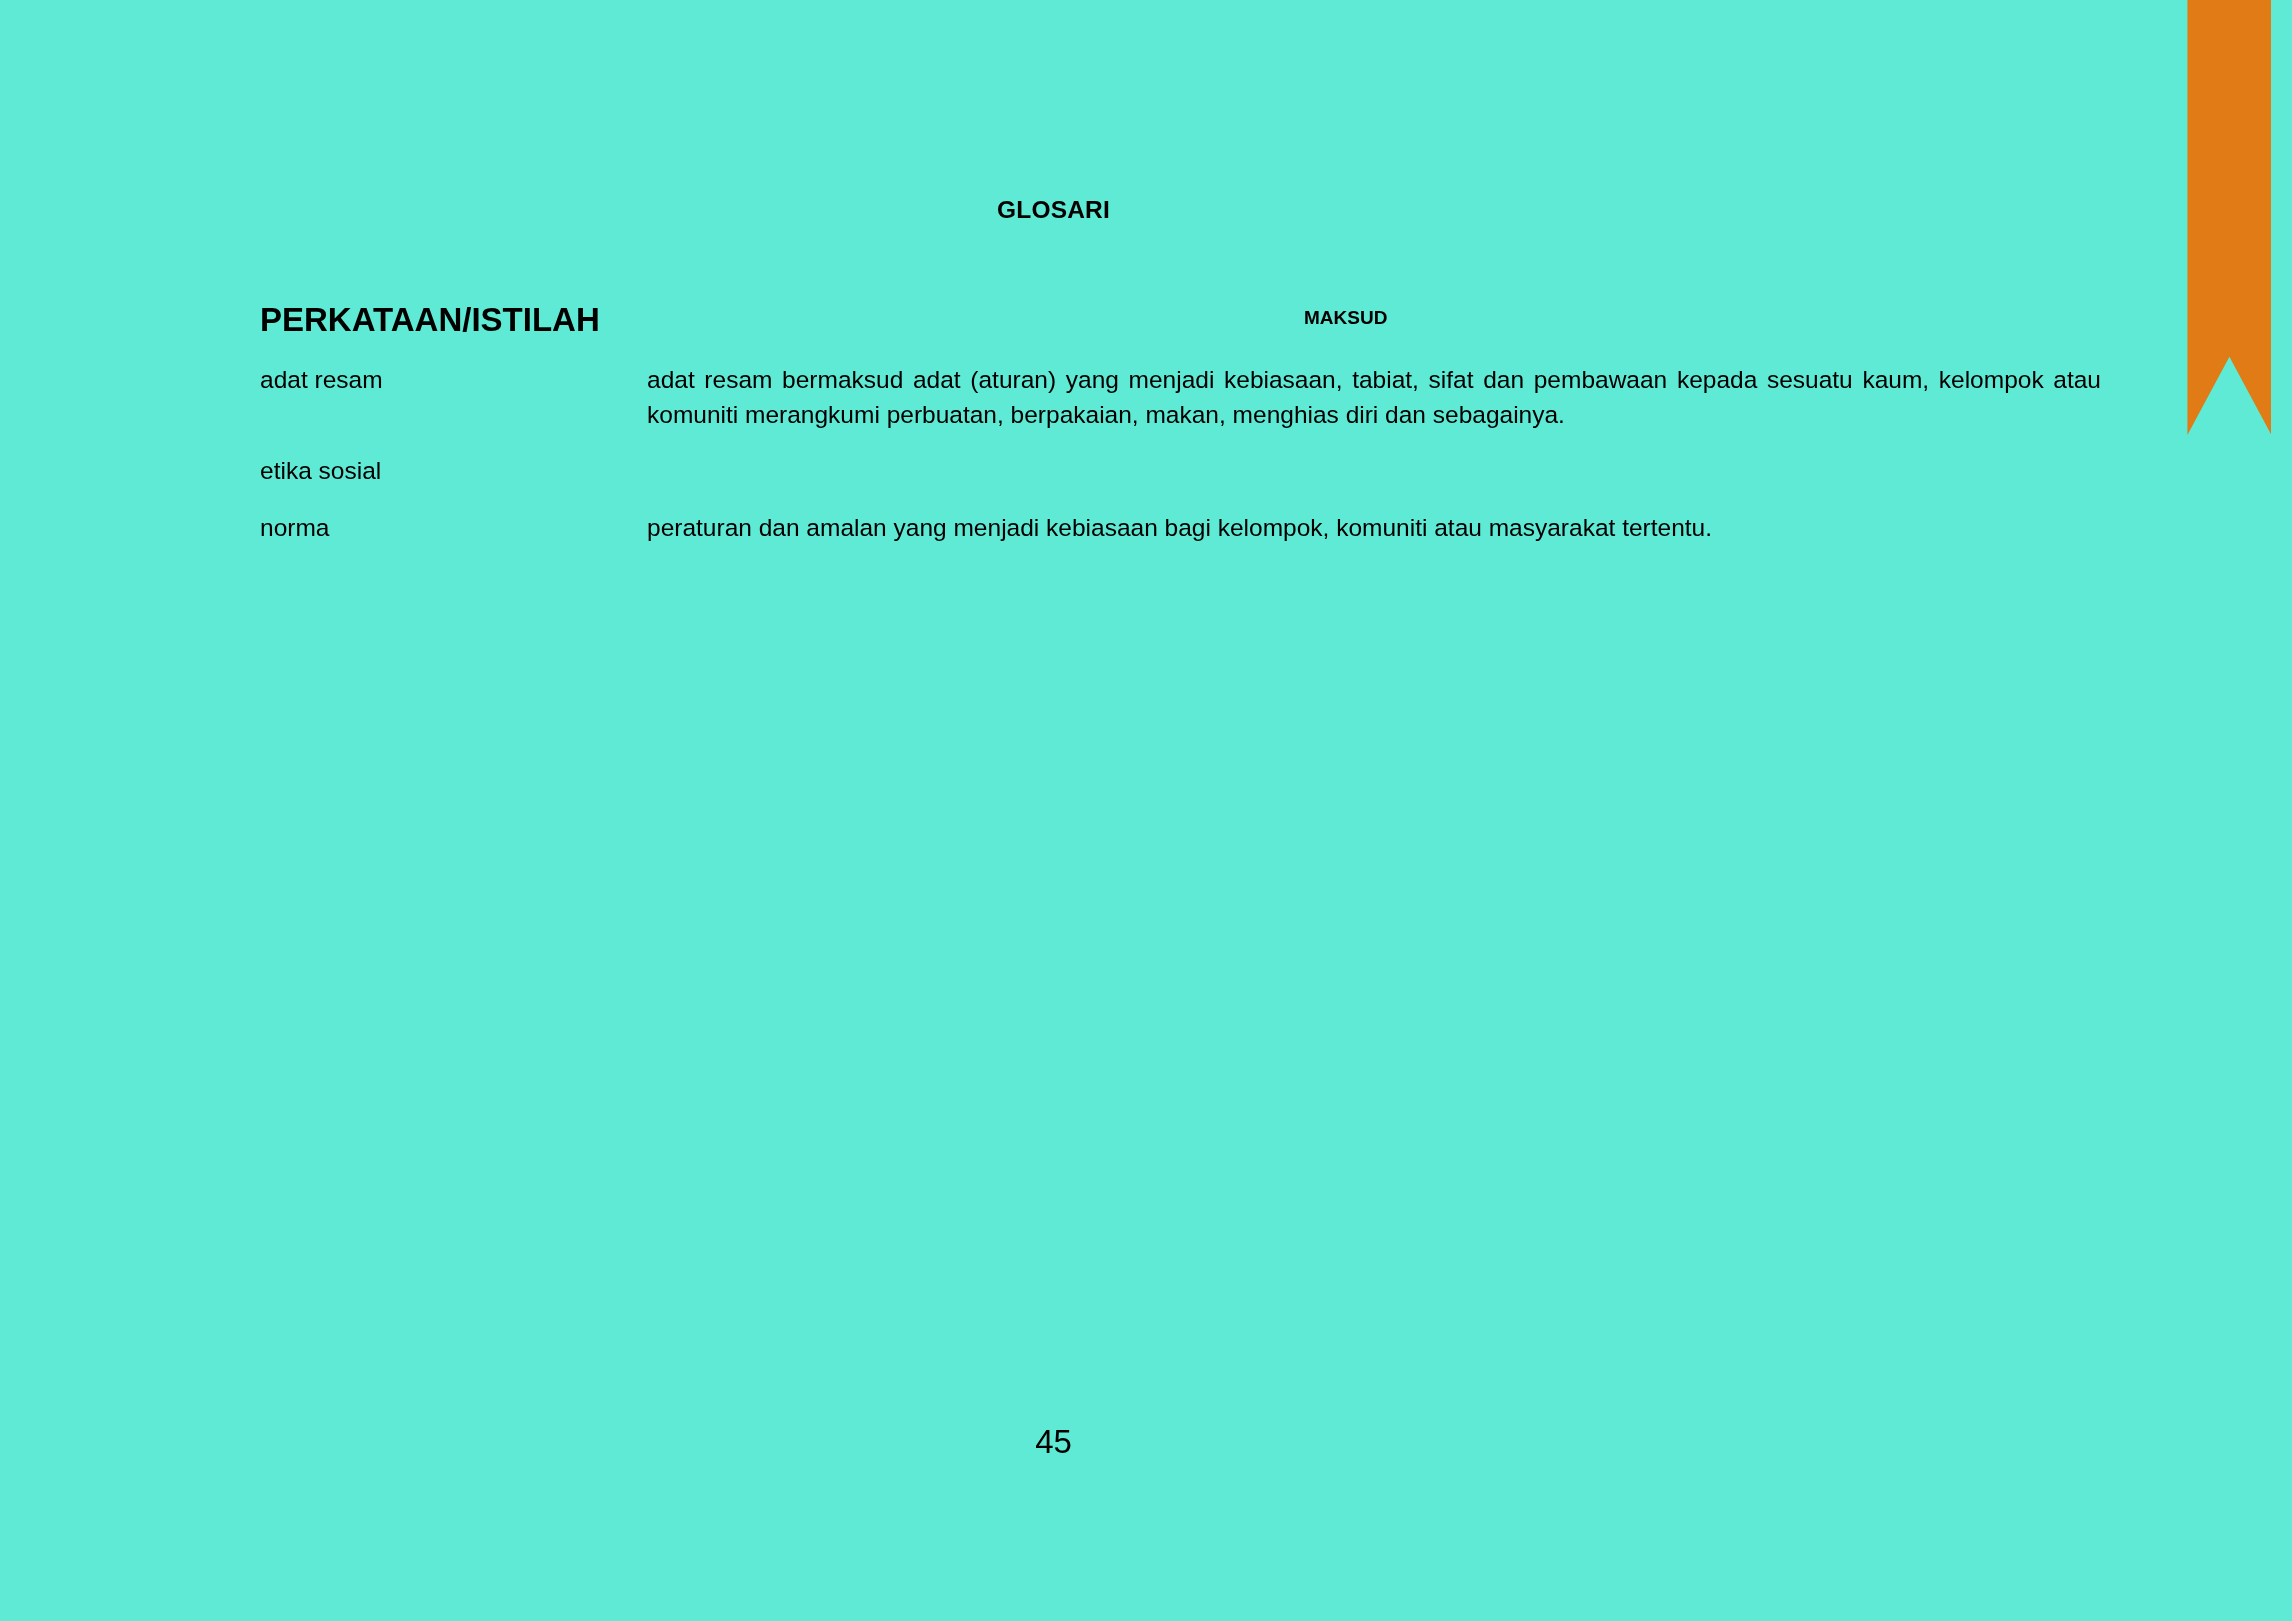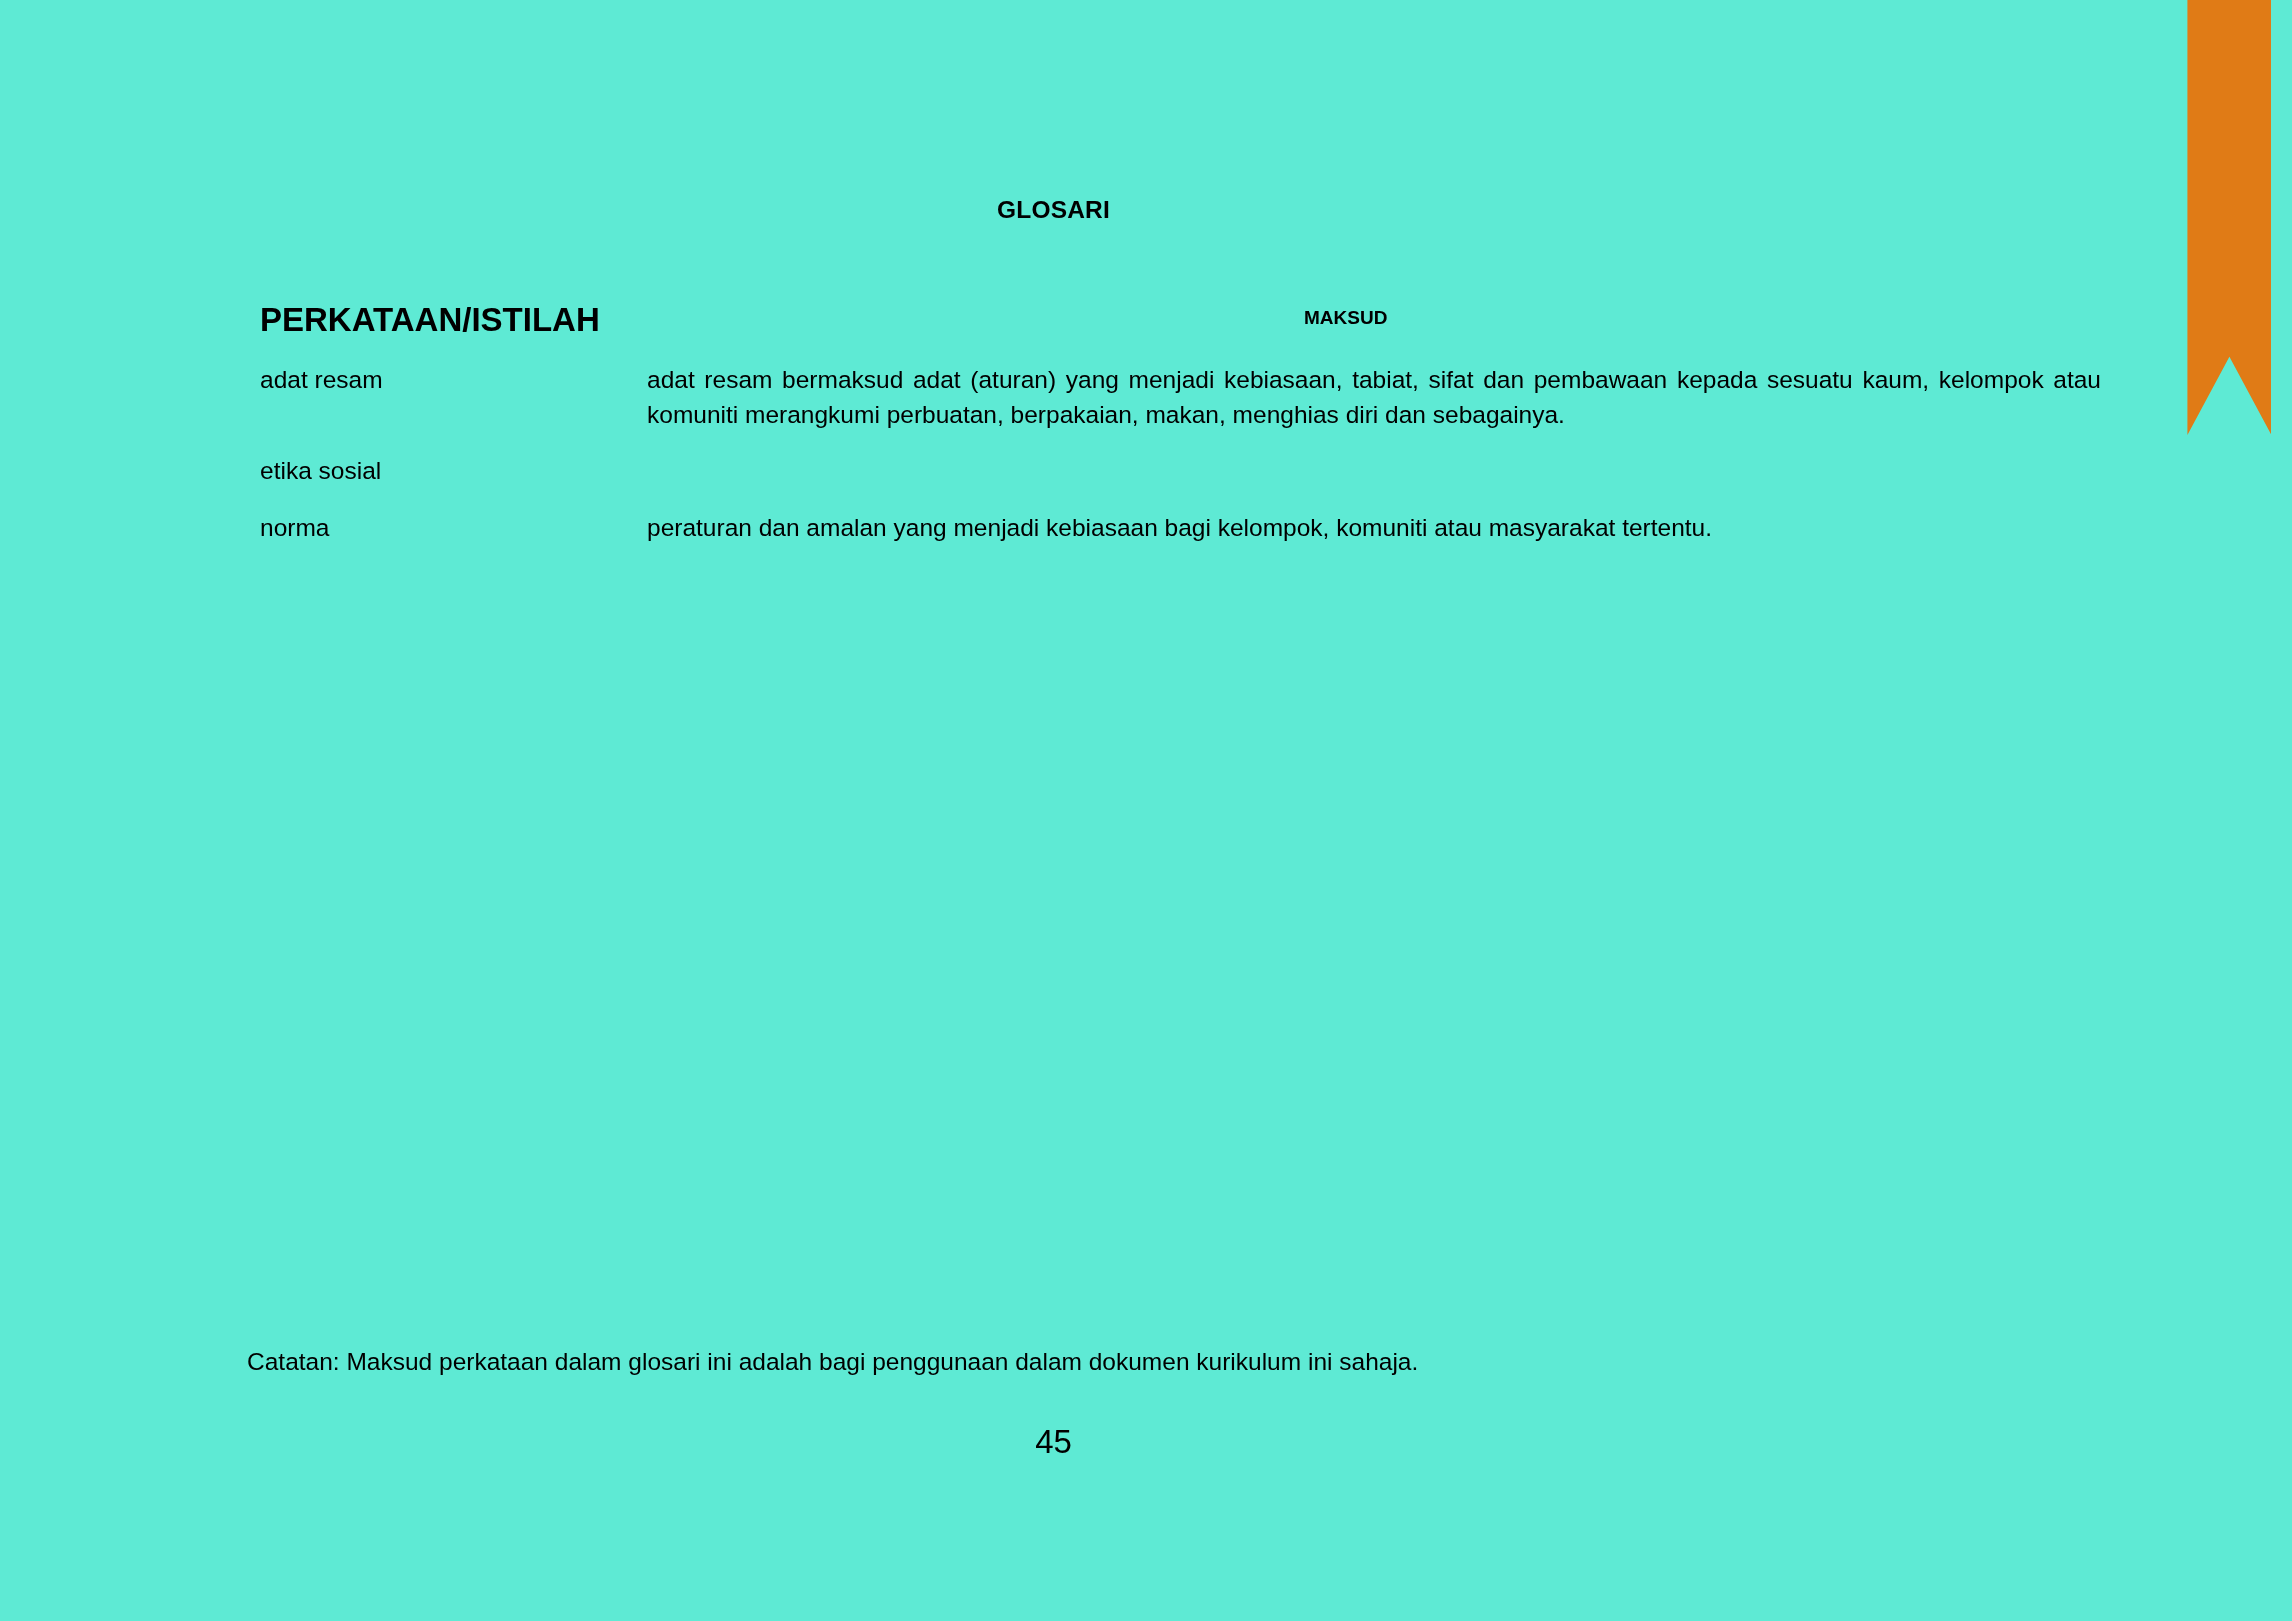--- a/index.html
+++ b/index.html
@@ -125,19 +125,18 @@
         <div class="term">etika sosial</div>
       </div>
 
       <div class="entry">
         <div class="term">norma</div>
         <div class="meaning">peraturan dan amalan yang menjadi kebiasaan bagi kelompok, komuniti atau masyarakat tertentu.</div>
       </div>
 
     </div>
 
-    <div class="note">Catatan: Maksud perkataan dalam glosari ini adalah bagi penggunaan dalam dokumen kurikulum ini sahaja.</div>
 
     <div class="page-number">45</div>
 
   </div>
 </div>
 
 
 </body></html>

